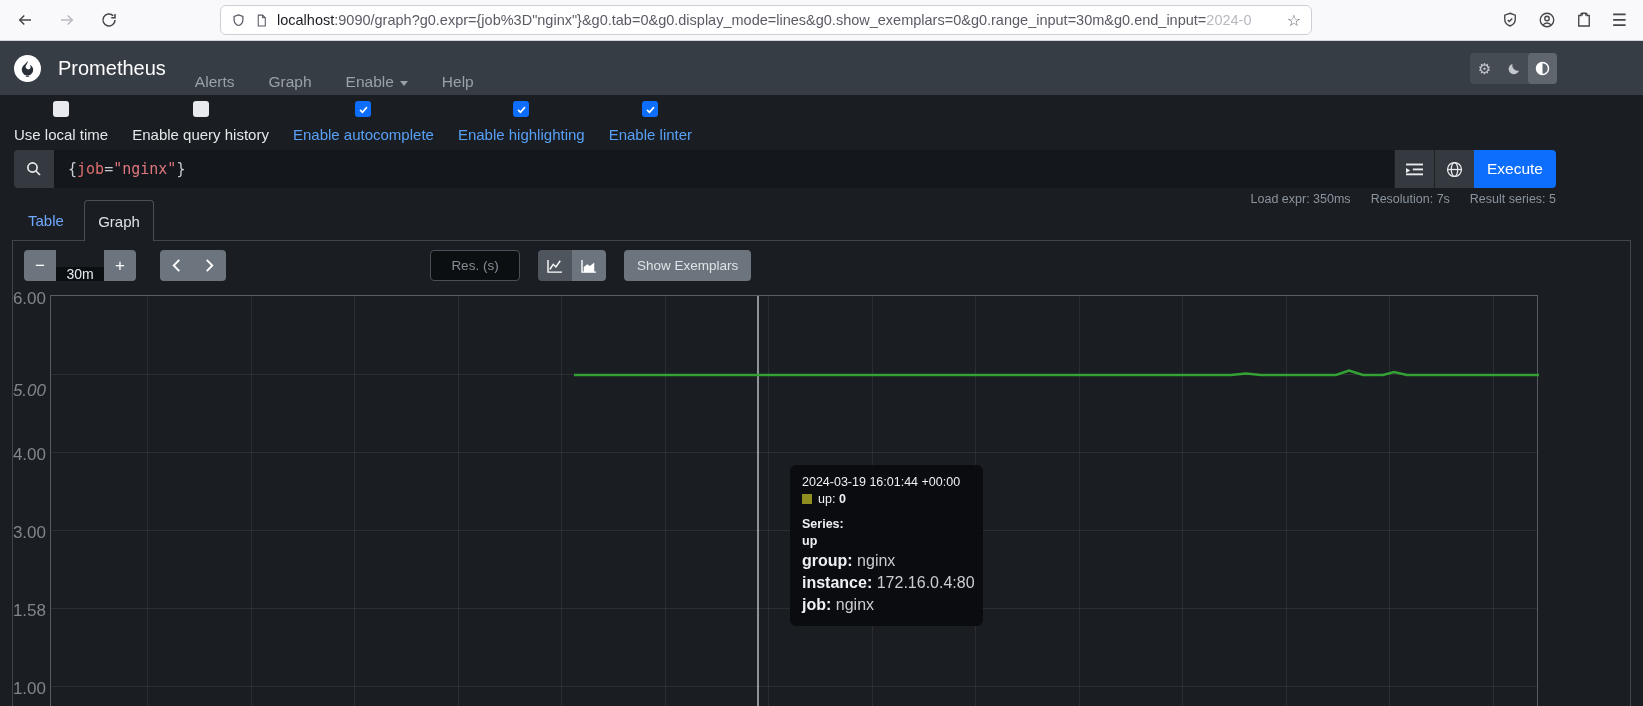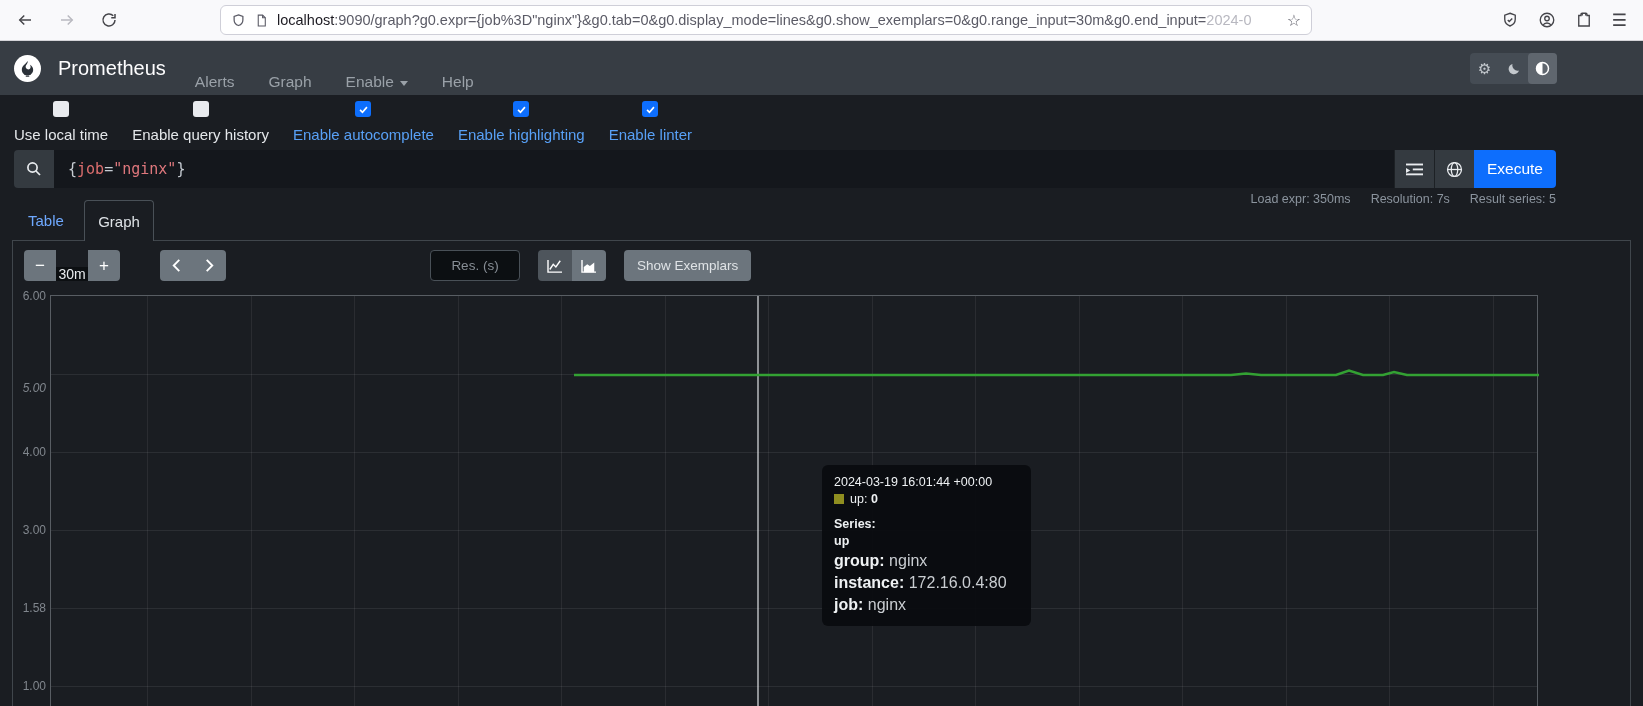--- a/index.html
+++ b/index.html
@@ -61,25 +61,25 @@
   .gbtn.last { border-radius:0 4px 4px 0; }
   .dinput { background:#0c0f12; color:#e9ecef; font-size:14px; display:flex; align-items:center; justify-content:center; }
   #res-input { position:absolute; left:430px; top:250px; width:90px; height:31px; background:#0c0f12; border:1px solid #495057; border-radius:4px; color:#878e95; font-size:13.5px; display:flex; align-items:center; justify-content:center; z-index:2; }
   #exemplars-btn { position:absolute; left:624px; top:250px; height:31px; padding:0 13px; background:#6c757d; border-radius:4px; color:#dfe3e6; font-size:13.5px; display:flex; align-items:center; justify-content:center; z-index:2; cursor:pointer; }
   .sym { font-size:17px; line-height:1; }
 
   
   #plot { position:absolute; left:50px; top:295px; width:1488px; height:411px; border:1px solid #585d63; border-bottom:none; z-index:1; }
   .hgrid { position:absolute; left:0; width:100%; height:1px; background:rgba(255,255,255,0.08); }
   .vgrid { position:absolute; top:0; width:1px; height:100%; background:rgba(255,255,255,0.07); }
-  .ytick { position:absolute; width:36px; text-align:right; font-size:12px; color:#80868d; z-index:2; }
+  .ytick { position:absolute; width:36px; text-align:right; font-size:17px; color:#80868d; z-index:2; }
   #series-svg { position:absolute; left:0; top:0; z-index:2; }
 
   
-  #tooltip { position:absolute; left:822px; top:465px; background:rgba(10,12,15,0.94); border-radius:6px; padding:9px 24px 10px 12px; z-index:5; color:#eef1f3; font-size:12.5px; line-height:1.38; width:max-content; }
+  #tooltip { position:absolute; left:790px; top:465px; background:rgba(10,12,15,0.94); border-radius:6px; padding:9px 8px 10px 12px; z-index:5; color:#eef1f3; font-size:12.5px; line-height:1.38; width:max-content; }
   #tooltip .swatch { display:inline-block; width:10px; height:10px; background:#8f8e20; margin-right:6px; vertical-align:-1px; }
   #tooltip .b { font-weight:bold; }
   #tooltip .gap { height:7px; }
   #tooltip .kv { font-size:16px; }
   #tooltip .kv .v { color:#c9cdd1; }
 </style>
 </head>
 <body>
 
 <div id="browser-bar">
@@ -236,21 +236,21 @@
   <span>Resolution: 7s</span>
   <span>Result series: 5</span>
 </div>
 
 <div id="panel"></div>
 
 <div class="ctl" style="left:24px;">
   <div class="gbtn first" style="width:32px;">
       <span class="sym">−</span>
     </div>
-  <div class="dinput" style="width:32px;margin-top:17px;">30m</div>
+  <div class="dinput" style="width:48px;margin-top:17px;">30m</div>
   <div class="gbtn last" style="width:32px;">
       <span class="sym">+</span>
     </div>
 </div>
 <div class="ctl" style="left:160px;">
   <div class="gbtn first" style="width:33px;">
     <svg width="11" height="13" viewBox="0 0 10 14">
         <path d="M8 1L2 7l6 6" fill="none" stroke="#fff" stroke-width="2"></path>
       </svg>
   </div>

